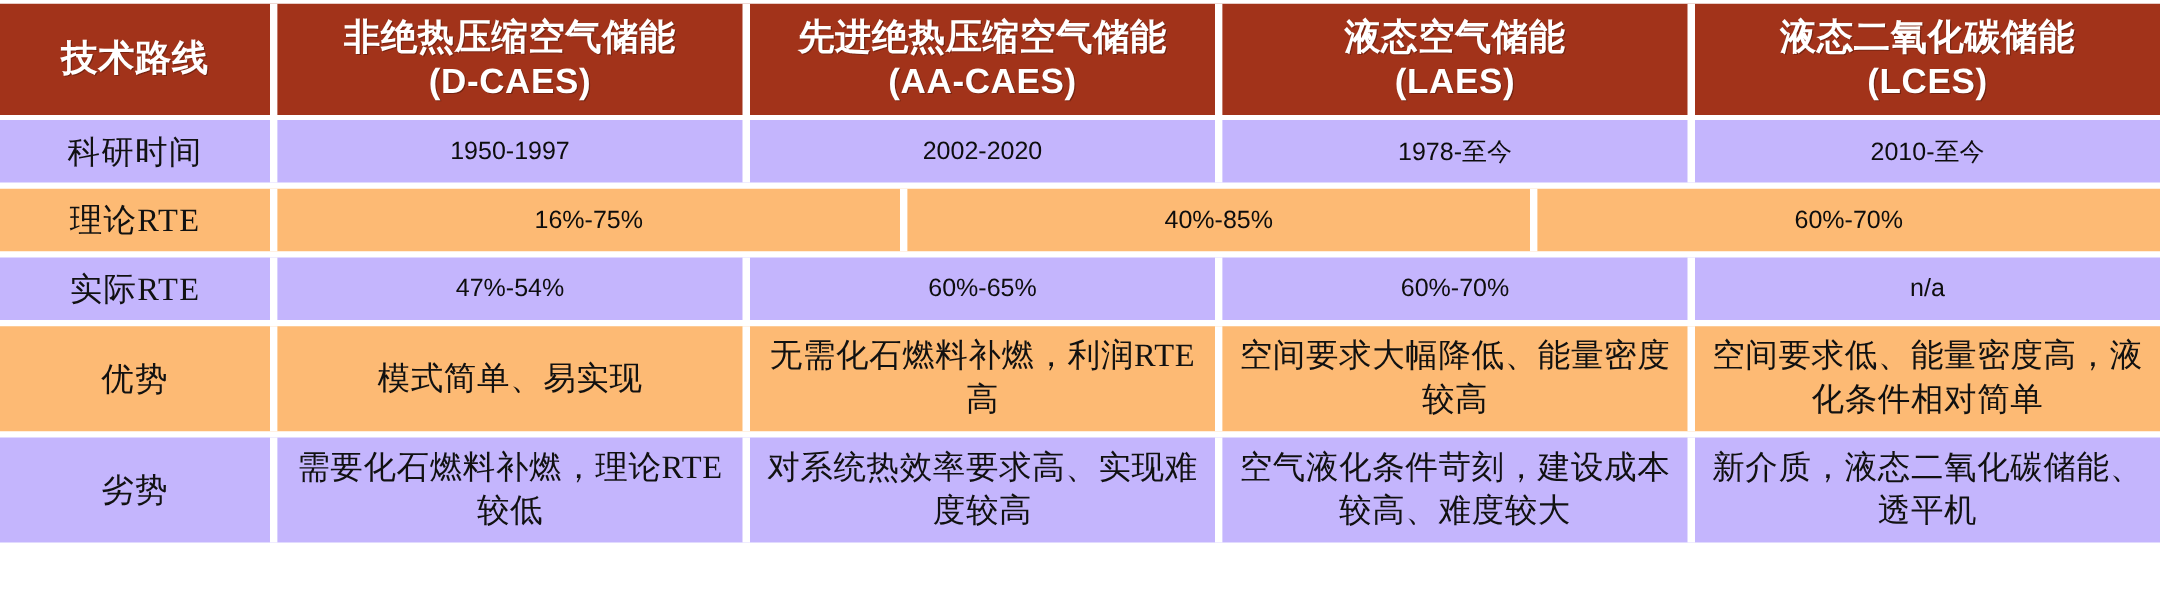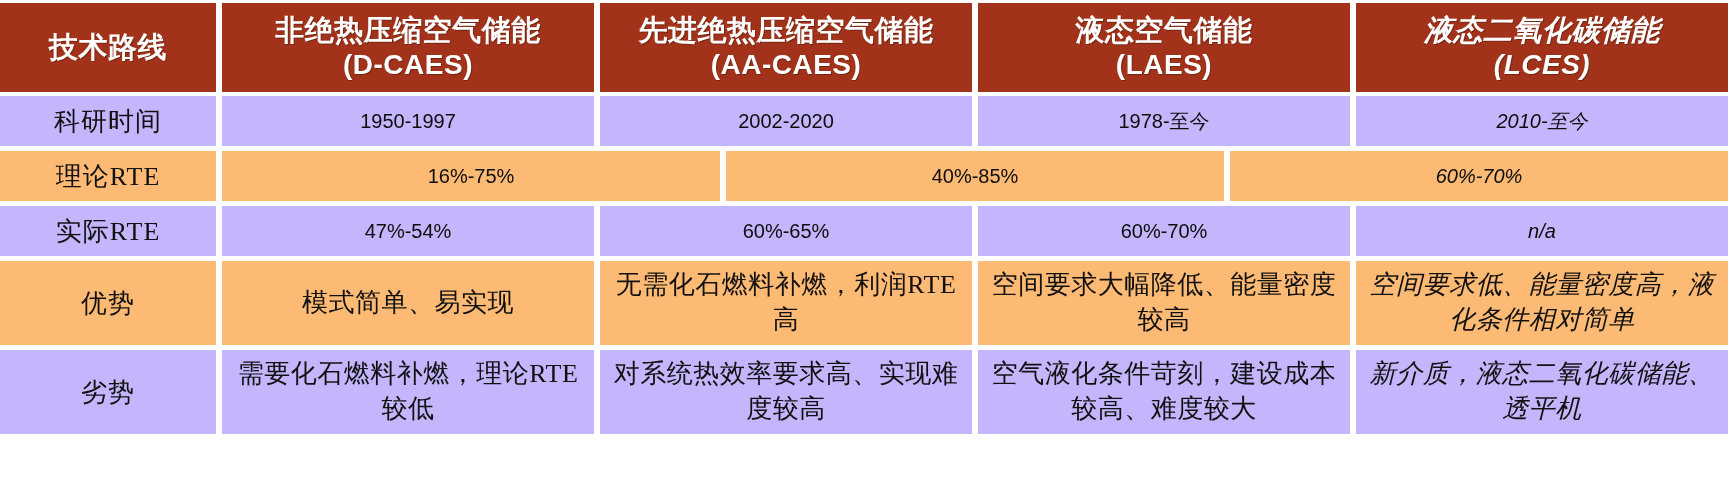--- a/index.html
+++ b/index.html
@@ -34,21 +34,21 @@
   .t-cell {
     box-sizing: border-box;
     display: flex;
     align-items: center;
     justify-content: center;
     text-align: center;
     padding: 2px 10px;
     border-right: 6px solid #ffffff;
     overflow: hidden;
   }
-  .t-cell:last-child { border-right: none; font-style: italic; }
+  .t-cell:last-child { border-right: none; }
 
   .col-0 { flex: 0 0 222px; }
   .col-n { flex: 1 1 0; }
 
   
   .hdr-row {
     height: 89px;
     margin-top: 3px;
     margin-bottom: 4px;
   }

